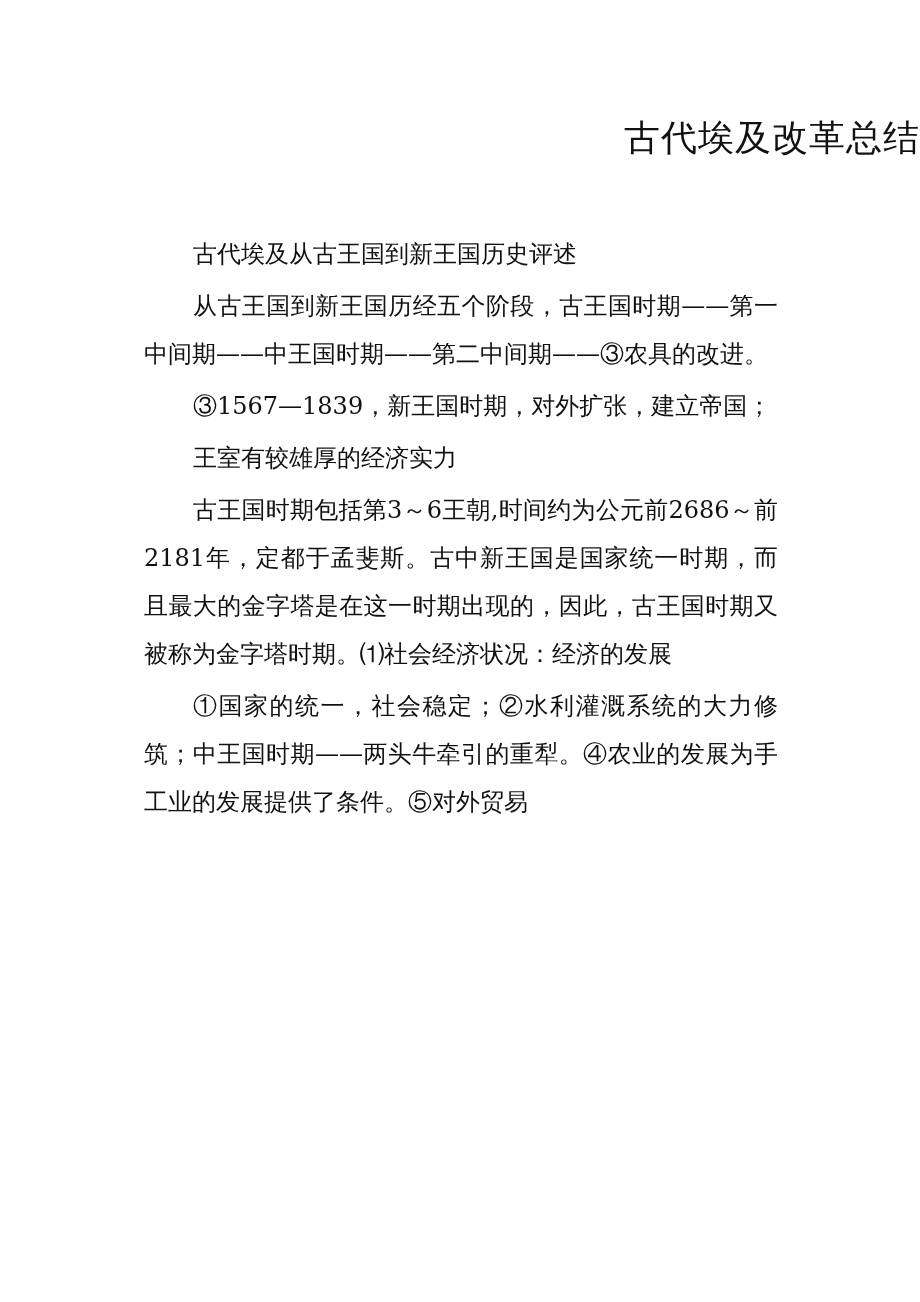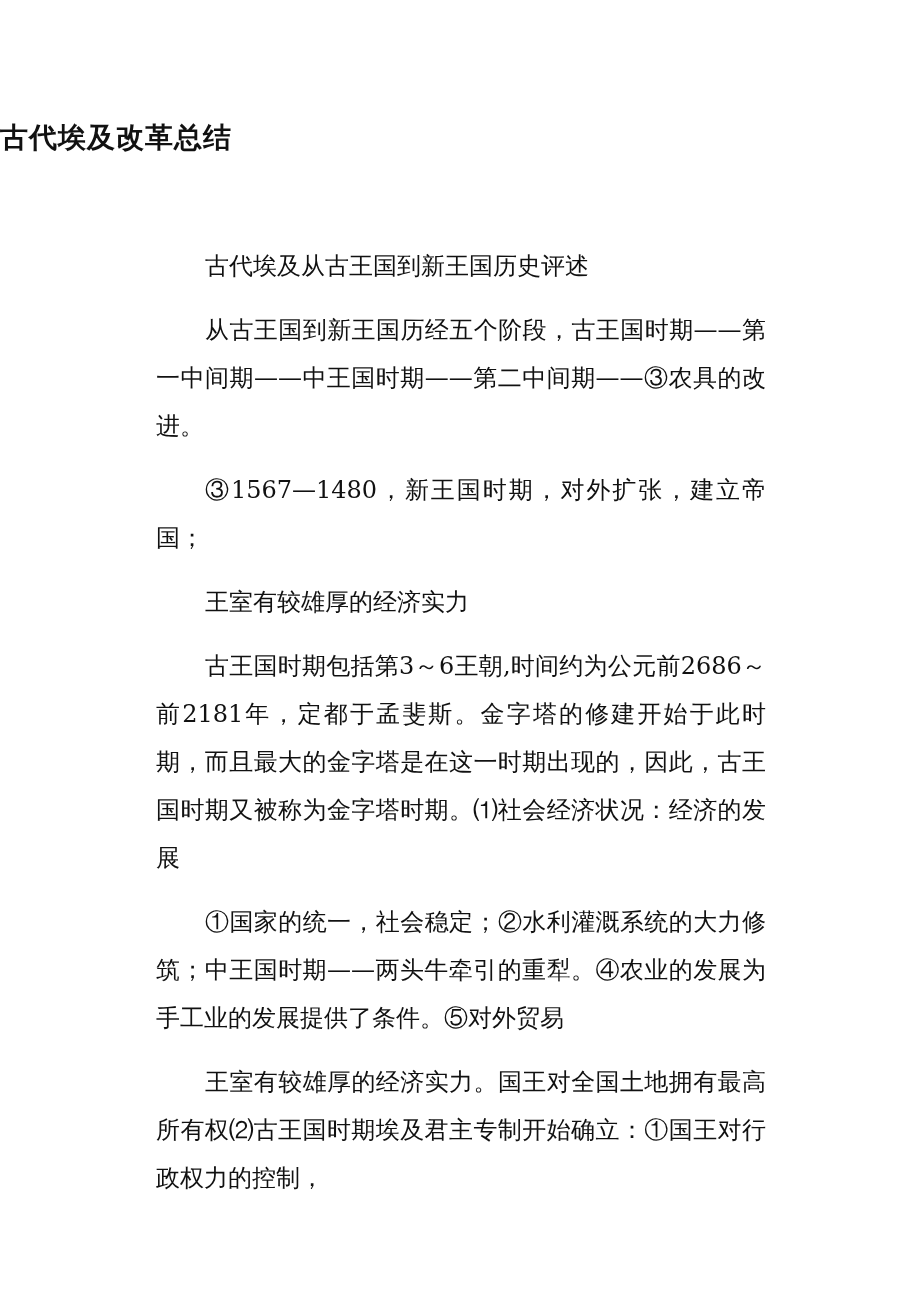--- a/index.html
+++ b/index.html
@@ -20,52 +20,51 @@
       left: 0;
       top: 0;
       width: 920px;
       height: 1302px;
     }
     .title {
       position: absolute;
       top: 108px;
       left: 0;
       width: 920px;
-      text-align: left;
-      font-size: 28px;
+      text-align: right;
+      font-size: 36px;
       line-height: 60px;
-      font-weight: bold;
+      font-weight: normal;
       letter-spacing: 1px;
       font-family: "DejaVu Sans", "Liberation Sans", sans-serif;
       margin: 0;
     }
     .body-text {
       position: absolute;
       top: 226px;
       left: 140px;
       width: 642px;
     }
     .para {
-      margin: 16px;
+      margin: 4px;
       font-size: 24px;
       line-height: 48px;
       text-indent: 49px;
       text-align: justify;
       word-break: break-all;
       font-family: "DejaVu Serif", "Liberation Serif", serif;
     }
   </style>
 </head>
 <body>
 
 <div class="page">
   <h1 class="title">古代埃及改革总结</h1>
 
   <div class="body-text">
     <p class="para">古代埃及从古王国到新王国历史评述</p>
     <p class="para">从古王国到新王国历经五个阶段，古王国时期——第一中间期——中王国时期——第二中间期——③农具的改进。</p>
-    <p class="para">③1567—1480，新王国时期，对外扩张，建立帝国；</p>
+    <p class="para">③1567—1839，新王国时期，对外扩张，建立帝国；</p>
     <p class="para">王室有较雄厚的经济实力</p>
-    <p class="para">古王国时期包括第3～6王朝,时间约为公元前2686～前2181年，定都于孟斐斯。金字塔的修建开始于此时期，而且最大的金字塔是在这一时期出现的，因此，古王国时期又被称为金字塔时期。⑴社会经济状况：经济的发展</p>
+    <p class="para">古王国时期包括第3～6王朝,时间约为公元前2686～前2181年，定都于孟斐斯。古中新王国是国家统一时期，而且最大的金字塔是在这一时期出现的，因此，古王国时期又被称为金字塔时期。⑴社会经济状况：经济的发展</p>
     <p class="para">①国家的统一，社会稳定；②水利灌溉系统的大力修筑；中王国时期——两头牛牵引的重犁。④农业的发展为手工业的发展提供了条件。⑤对外贸易</p>
-    <p class="para">王室有较雄厚的经济实力。国王对全国土地拥有最高所有权⑵古王国时期埃及君主专制开始确立：①国王对行政权力的控制，</p>
   </div>
 </div>
 
 </body></html>

